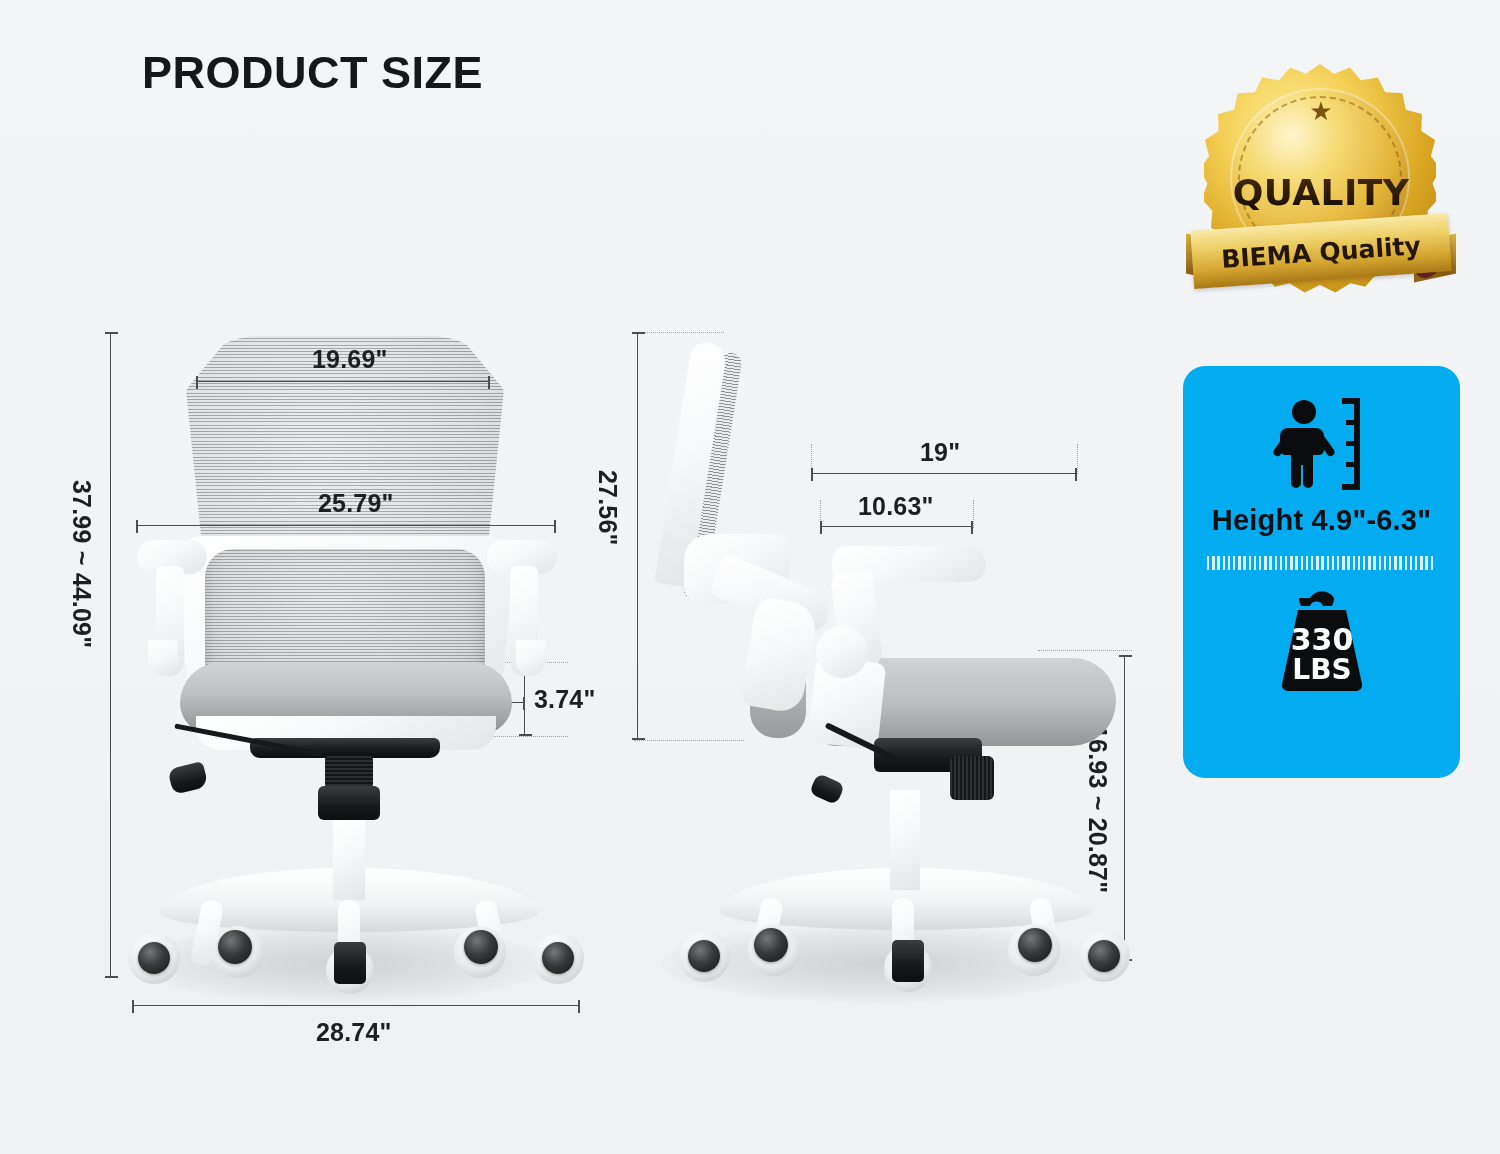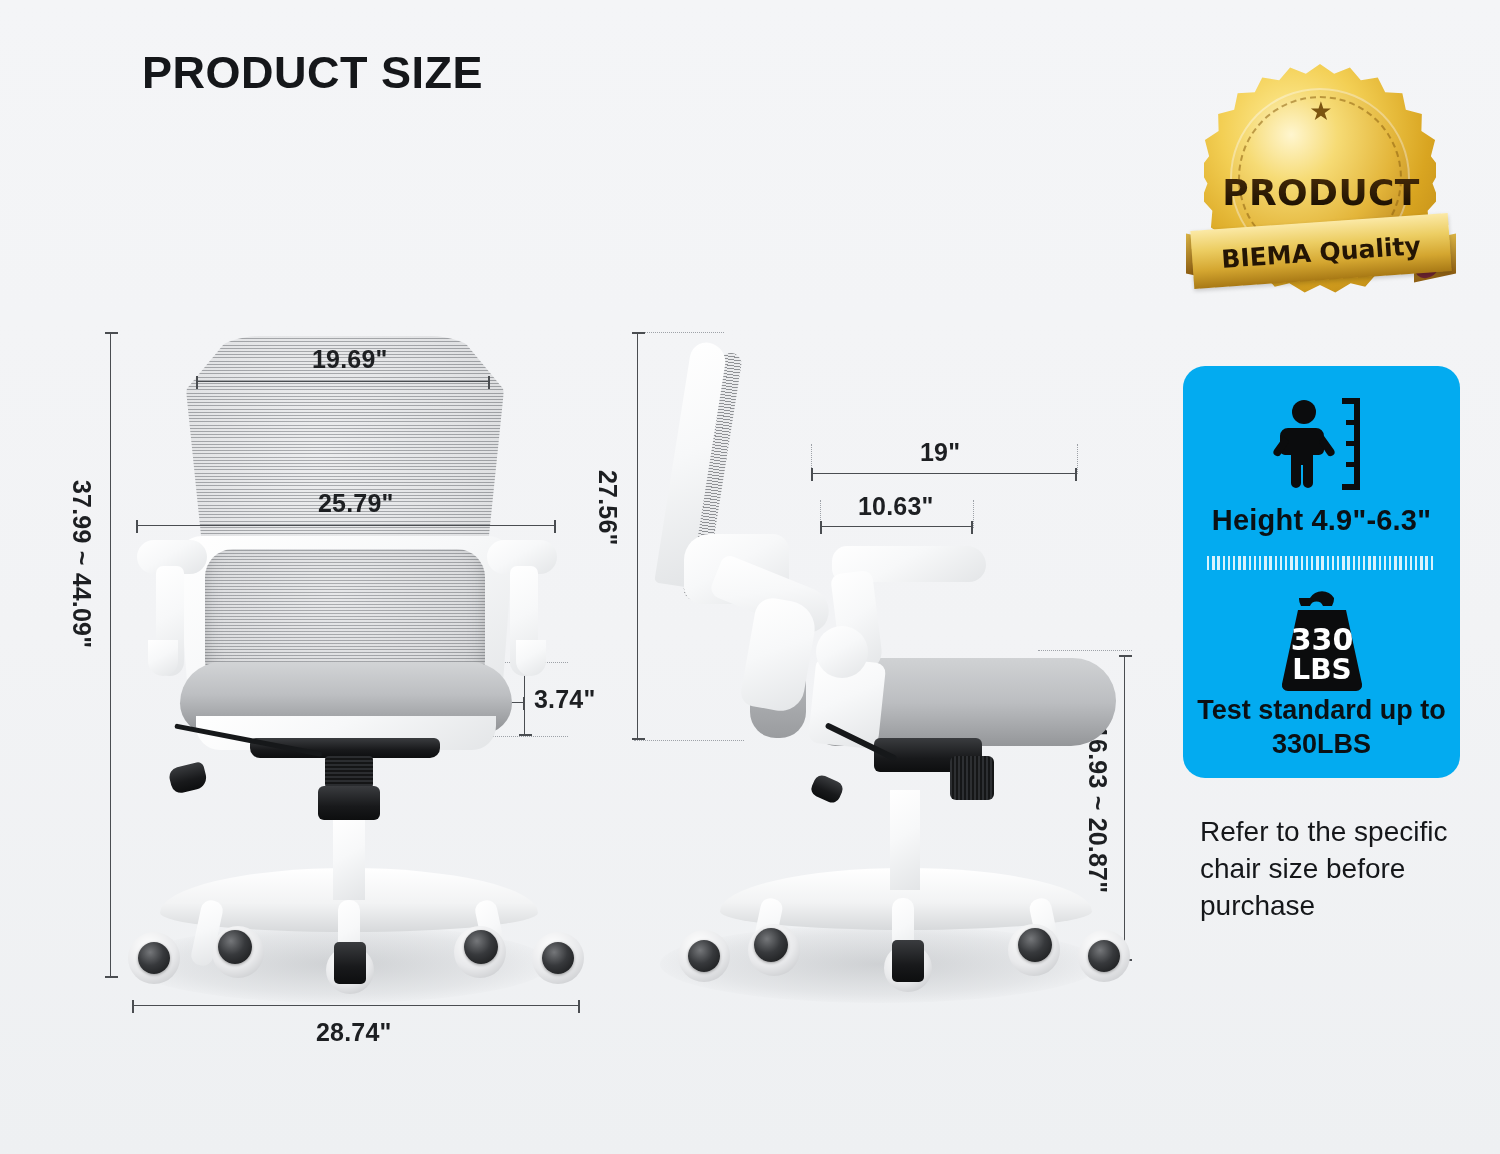--- a/index.html
+++ b/index.html
@@ -534,21 +534,21 @@
 
   <div class="guide-dot" style="left:1038px; top:650px; width:94px;"></div>
   <div class="dim-line-v" style="left:1124px; top:655px; height:306px;"></div>
   <div class="dim rot" style="left:1112px; top:725px;">16.93 ~ 20.87"</div>
 
   <div class="badge-wrap">
     <div class="badge-star-bg"></div>
     <div class="badge-inner"></div>
     <div class="badge-dashring"></div>
     <div class="badge-star-glyph">★</div>
-    <div class="badge-line2">PRODUCT</div>
+    <div class="badge-line2">QUALITY</div>
     <div class="ribbon-tail-l"></div>
     <div class="ribbon-tail-r"></div>
     <div class="ribbon-notch-l"></div>
     <div class="ribbon-notch-r"></div>
     <div class="ribbon"></div>
     <div class="ribbon-text">BIEMA Quality</div>
   </div>
 
   <div class="info-card">
 
@@ -575,18 +575,16 @@
 
     <div class="icon-weight">
       <svg viewBox="0 0 120 108" width="120" height="108" style="display:block;margin:0 auto;">
         <path d="M48 14 a14 14 0 0 1 24 0 a14 14 0 0 1 -2 8 h-9 a7 7 0 0 0 -13 0 h-9 a14 14 0 0 1 -2 -8 z" fill="#0b0c0d"></path>
         <path d="M36 26 h48 l16 74 a6 6 0 0 1 -6 7 h-68 a6 6 0 0 1 -6 -7 z" fill="#0b0c0d"></path>
         <text x="60" y="66" text-anchor="middle" fill="#ffffff" font-family="DejaVu Sans, sans-serif" font-size="30" font-weight="bold">330</text>
         <text x="60" y="95" text-anchor="middle" fill="#ffffff" font-family="DejaVu Sans, sans-serif" font-size="28" font-weight="bold">LBS</text>
       </svg>
     </div>
 
-    <div class="card-text weight-label">Test standard up to 330LBS</div>
   </div>
 
-  <div class="note-text">Refer to the specific chair size before purchase</div>
 
 </div>
 
 </body></html>

